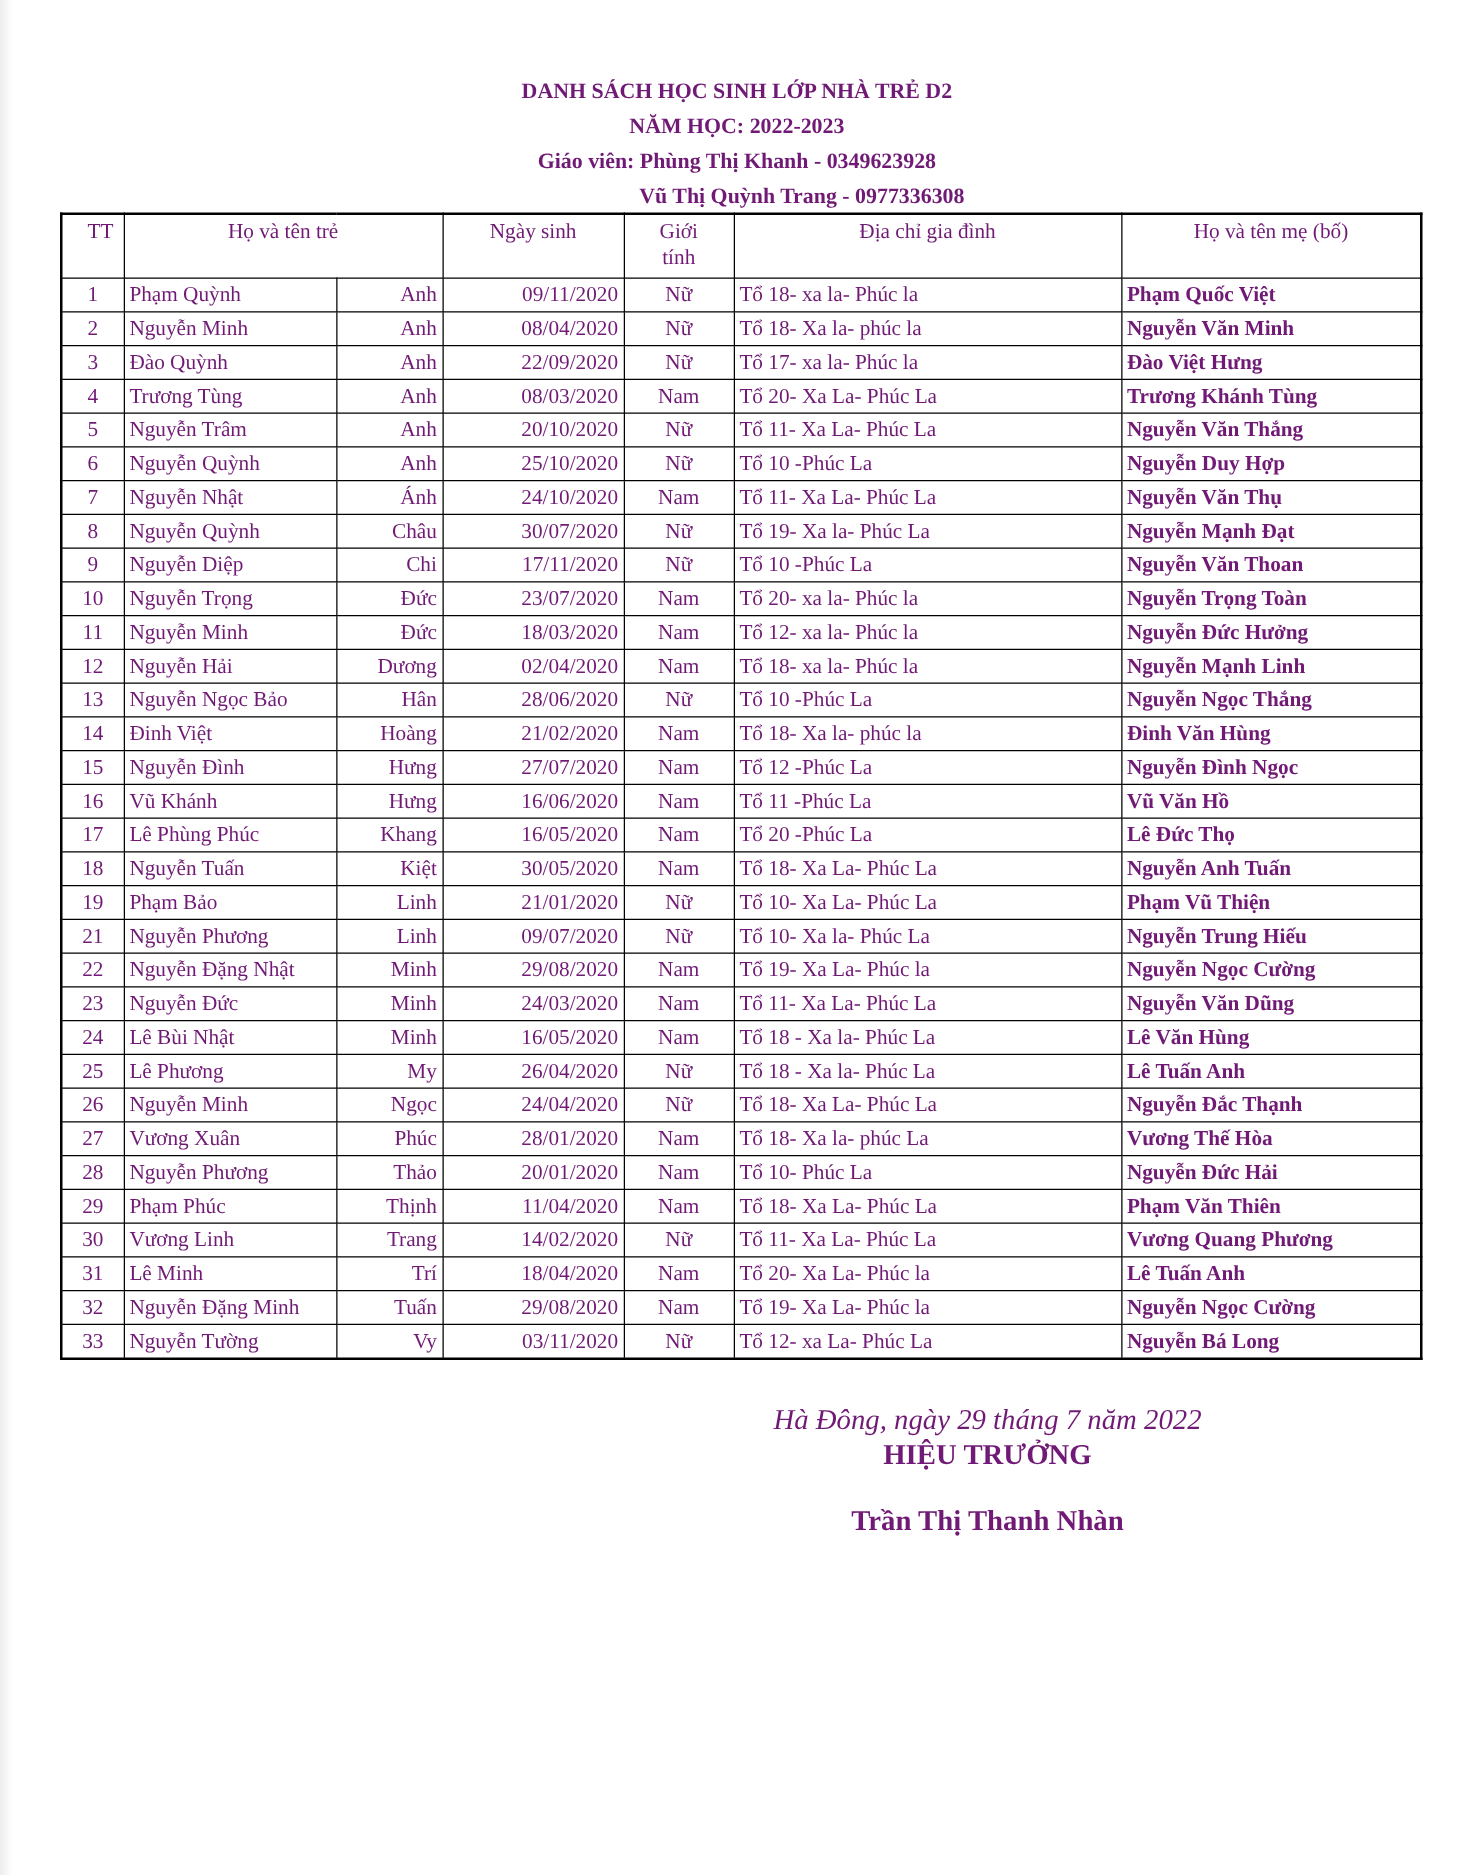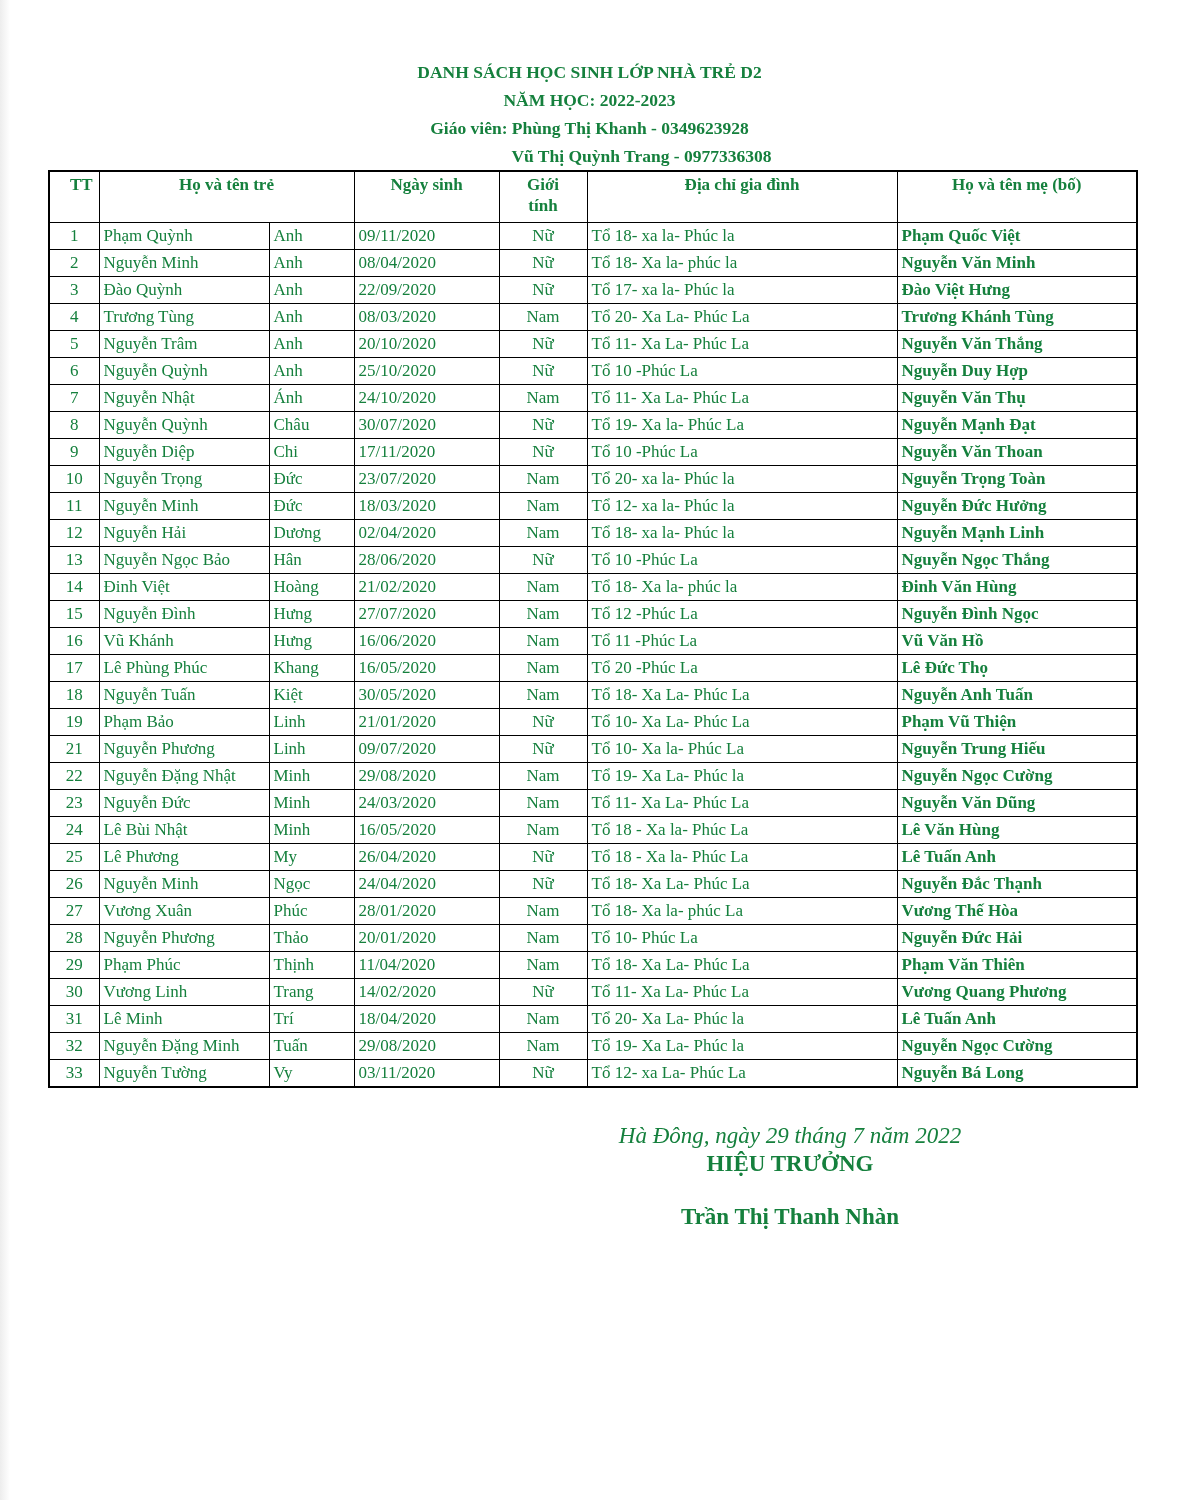--- a/index.html
+++ b/index.html
@@ -6,21 +6,21 @@
     margin: 0;
     padding: 0;
     background: #ffffff;
   }
   .page {
     position: relative;
     width: 1179px;
     height: 1500px;
     background: #ffffff;
     font-family: "Liberation Serif", "DejaVu Serif", serif;
-    color: #15803d;
+    color: #701a75;
     overflow: hidden;
   }
   
   .page::before {
     content: "";
     position: absolute;
     left: 0; top: 0; bottom: 0;
     width: 10px;
     background: linear-gradient(to right, #ededed, rgba(255,255,255,0));
     pointer-events: none;
@@ -42,38 +42,38 @@
     width: 1088px;
     border: 2px solid #000;
   }
   table.student-table th,
   table.student-table td {
     border: 1px solid #000;
     font-size: 17px;
     overflow: hidden;
   }
   table.student-table th {
-    font-weight: bold;
+    font-weight: normal;
     text-align: center;
     vertical-align: top;
     height: 46px;
     padding: 2px 20px;
     line-height: 21px;
   }
   th.col-gender { padding: 2px 18px; }
   table.student-table td {
     height: 26px;
     padding: 0 4px;
     vertical-align: middle;
     line-height: 20px;
   }
   td.col-tt      { text-align: center; }
   td.col-name1   { text-align: left; padding-left: 13px; }
-  td.col-name2   { text-align: left; padding-left: 10px; margin-top: 12px; }
-  td.col-dob     { text-align: left; }
+  td.col-name2   { text-align: right; padding-left: 10px; margin-top: 12px; }
+  td.col-dob     { text-align: right; }
   td.col-gender  { text-align: center; }
   td.col-address { text-align: left; padding-left: 12px; }
   td.col-parent  { text-align: left; padding-left: 12px; font-weight: bold; }
 
   .footer-block {
     width: 520px;
     margin-left: 530px;
     margin-top: 36px;
     text-align: center;
     font-size: 23px;

